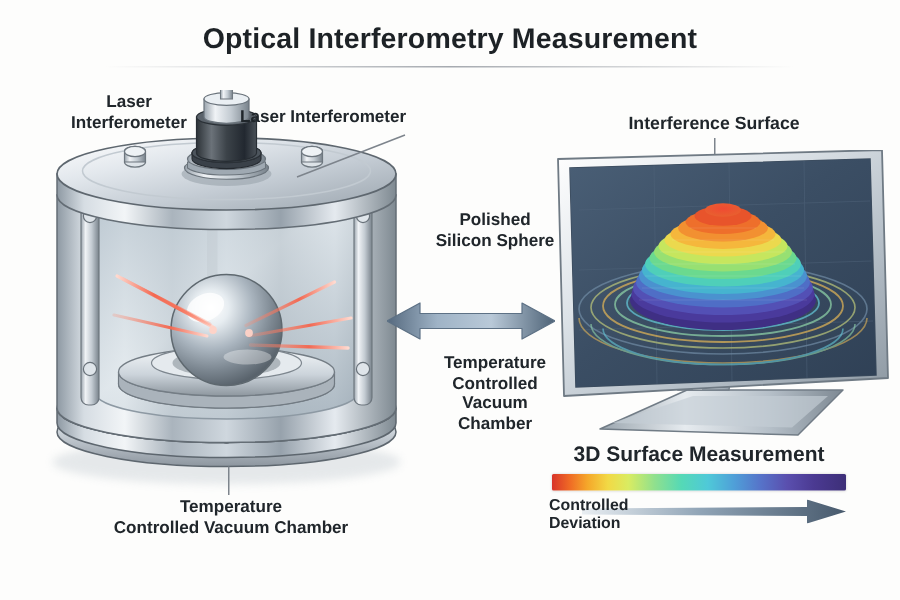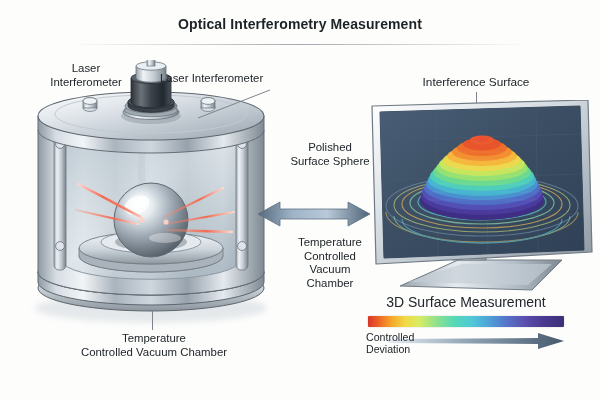--- a/index.html
+++ b/index.html
@@ -14,39 +14,40 @@
     background: #fdfdfc;
     font-family: "Liberation Sans", sans-serif;
     overflow: hidden;
   }
   
   #title {
     position: absolute;
     left: 0; top: 16px;
     width: 600px;
     text-align: center;
-    font-size: 14px;
+    font-size: 19px;
     font-weight: bold;
     color: #1d2226;
     letter-spacing: .1px;
   }
   #title-rule {
     position: absolute;
     left: 70px; top: 44px;
     width: 460px; height: 1px;
     background: linear-gradient(to right, rgba(170,175,180,0), rgba(150,155,162,.85), rgba(170,175,180,0));
   }
   
   .lbl {
     position: absolute;
     color: #20262b;
     font-size: 11.4px;
     line-height: 13.6px;
     text-align: center;
     white-space: pre-line;
+    font-weight: bold;
   }
   .leader { position: absolute; background: #7d848c; }
   
   #chamber { position: absolute; left: 18px; top: 60px; width: 270px; height: 270px; }
   
   #monitor { position: absolute; left: 366px; top: 100px; width: 230px; height: 200px; }
   
   #colorbar {
     position: absolute;
     left: 368px; top: 316px;
@@ -223,21 +224,21 @@
   <svg style="position:absolute; left:196px; top:88px; width:76px; height:32px;" viewBox="0 0 76 32">
     <line x1="74" y1="2" x2="2" y2="30" stroke="#7d848c" stroke-width="1"></line>
   </svg>
 
   <div class="lbl" style="left:28px; top:62px; width:116px;">Laser
 Interferometer</div>
 
   <div class="lbl" style="left:160px; top:72px; width:150px; text-align:left;">Laser Interferometer</div>
 
   <div class="lbl" style="left:278px; top:141px; width:104px;">Polished
-Surface Sphere</div>
+Silicon Sphere</div>
 
   <div class="lbl" style="left:272px; top:236px; width:116px;">Temperature
 Controlled
 Vacuum
 Chamber</div>
 
   <div class="lbl" style="left:44px; top:332px; width:220px;">Temperature
 Controlled Vacuum Chamber</div>
 
   <svg id="dbl-arrow" viewBox="0 0 112 34">

